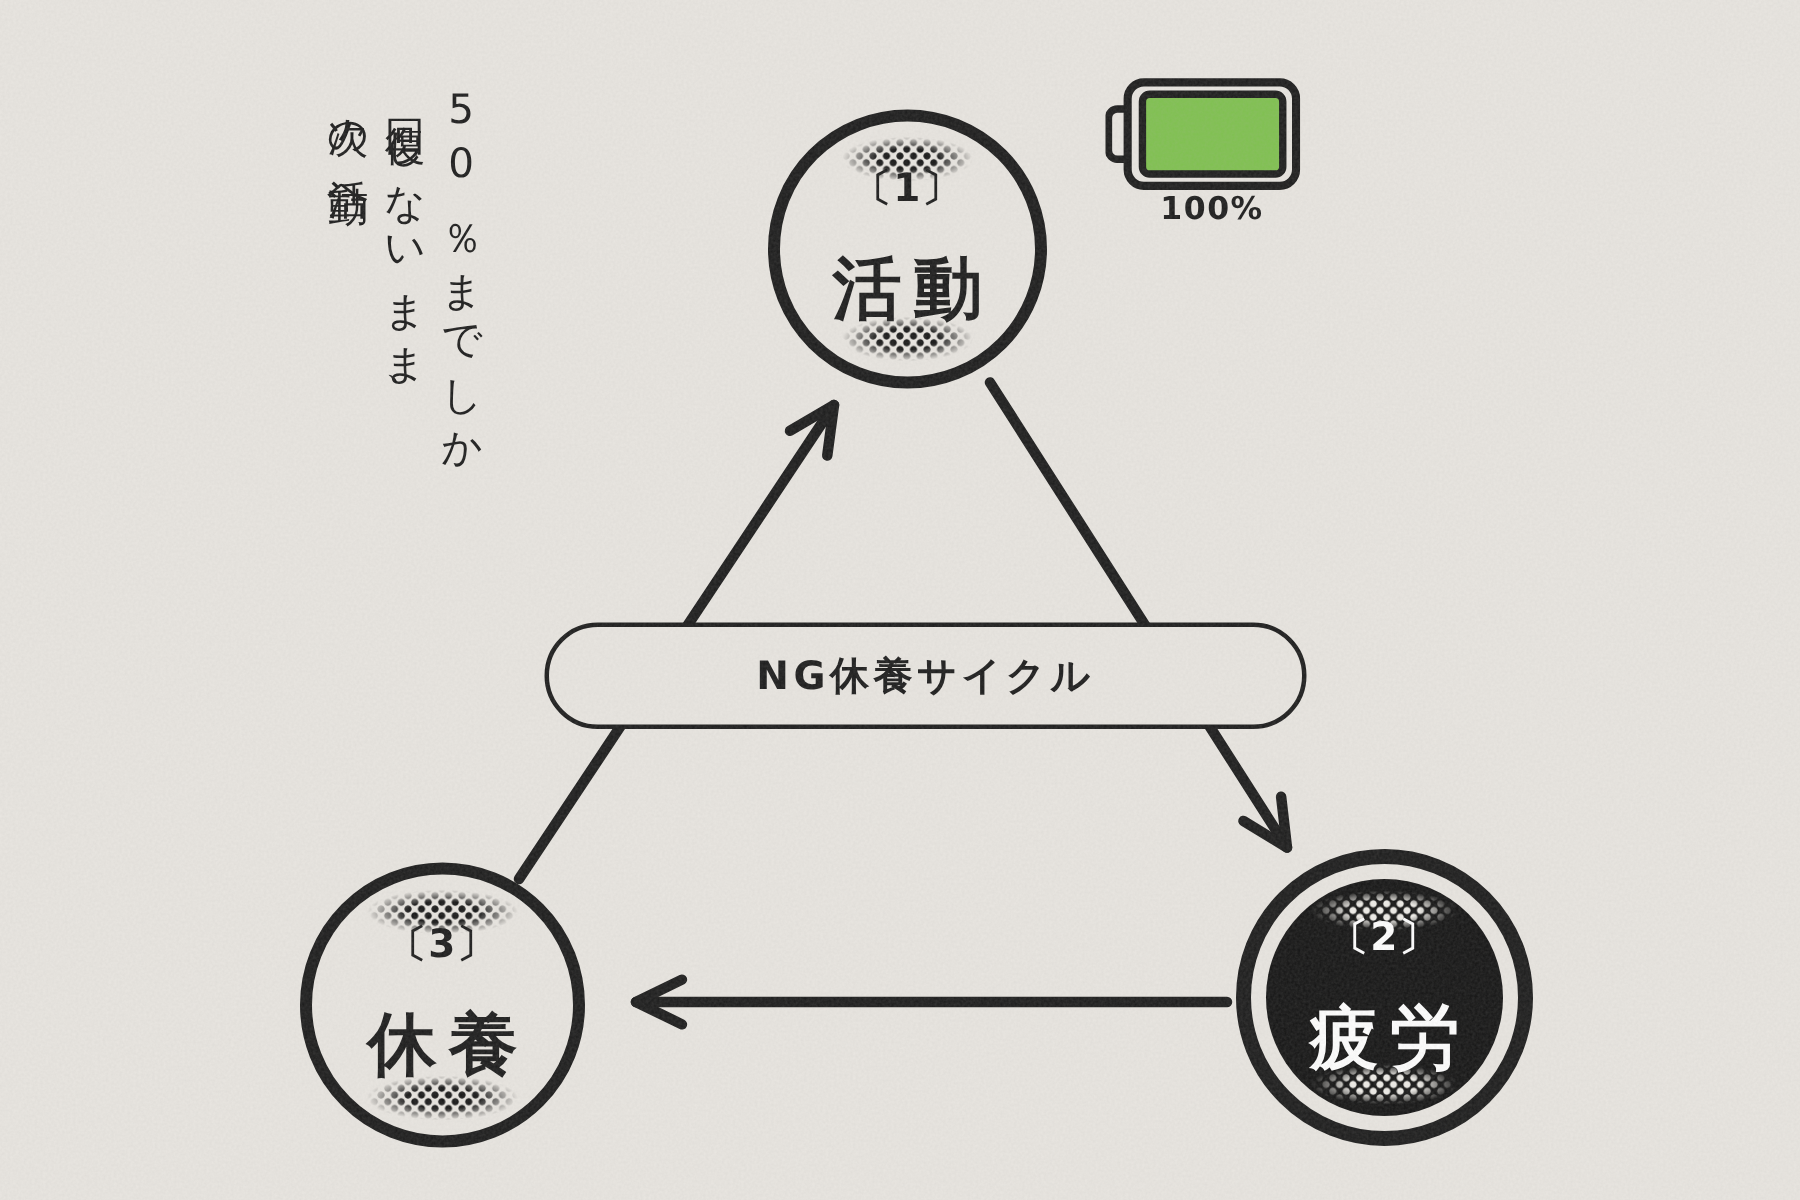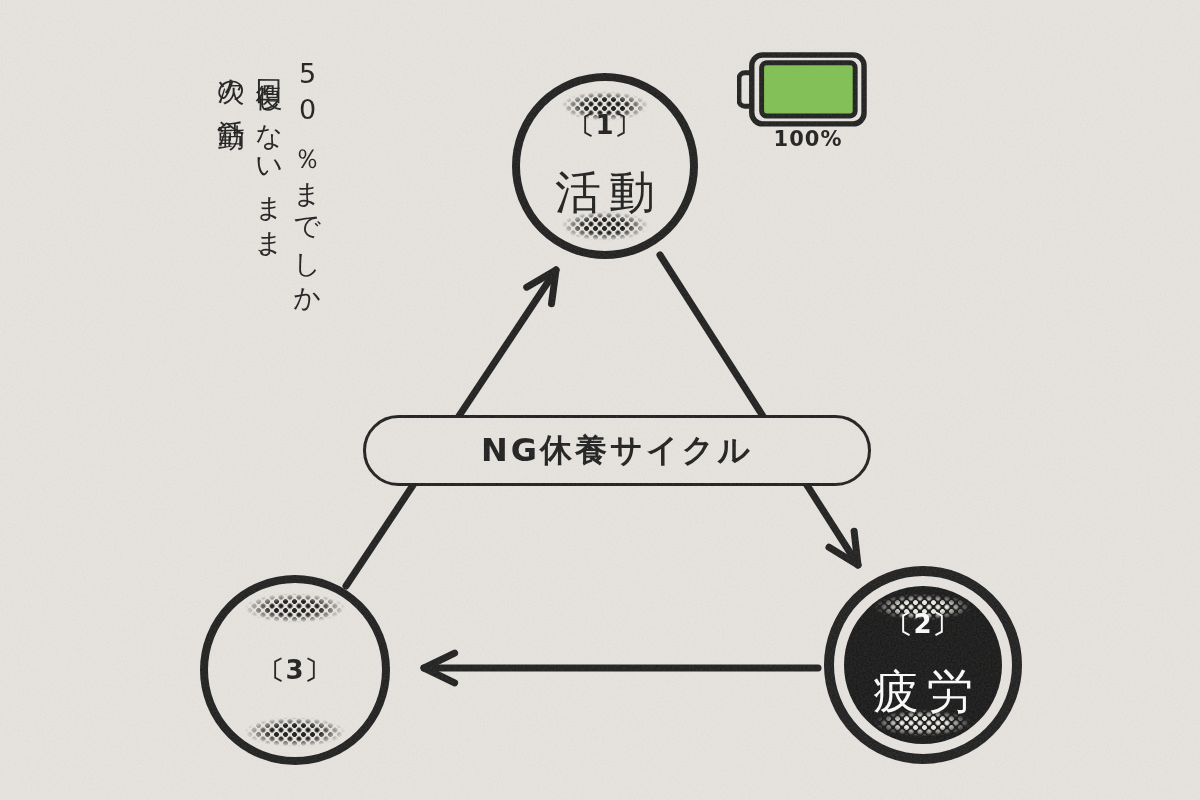--- a/index.html
+++ b/index.html
@@ -15,21 +15,21 @@
   
   .arrows{ position:absolute; left:0; top:0; z-index:1; }
 
   
   .pill{
     position:absolute; left:363px; top:415px; width:508px; height:71px;
     box-sizing:border-box; background:var(--paper);
     border:3px solid var(--ink); border-radius:37px;
     display:flex; align-items:center; justify-content:center; z-index:2;
   }
-  .pill span{ font-size:32px; font-weight:700; letter-spacing:3px; }
+  .pill span{ font-size:26px; font-weight:700; letter-spacing:3px; }
 
   
   .note{
     position:absolute; left:212px; top:58px; height:272px; z-index:2;
     writing-mode:vertical-rl; text-orientation:upright;
     white-space:pre-line; font-size:27px; line-height:38px;
     letter-spacing:5px; font-weight:500; color:var(--ink);
   }
 
   
@@ -41,21 +41,21 @@
   .node-activity{ left:512px; top:73px;  width:186px; height:186px; }
   .node-rest    { left:200px; top:575px; width:190px; height:190px; }
   .node-fatigue { left:824px; top:566px; width:198px; height:198px; border-width:10px; }
   .disc{
     position:absolute; left:50%; top:50%; transform:translate(-50%,-50%);
     width:158px; height:158px; border-radius:50%; background:#141414;
     display:flex; align-items:center; justify-content:center;
   }
   .node-text{ position:relative; text-align:center; z-index:2; }
   .node-number{ font-size:26px; font-weight:600; letter-spacing:1px; }
-  .node-label{ font-size:46px; font-weight:400; letter-spacing:8px; padding-left:8px; margin-top:19px; }
+  .node-label{ font-size:46px; font-weight:700; letter-spacing:8px; padding-left:8px; margin-top:19px; }
   .node-fatigue .node-text{ color:#ffffff; }
 
   
   .halftone{
     position:absolute; left:50%; transform:translateX(-50%);
     width:118px; height:40px; border-radius:50%; z-index:1;
     background-image:
       radial-gradient(circle, #161616 2.1px, transparent 2.6px),
       radial-gradient(circle, #161616 2.1px, transparent 2.6px);
     background-size:9px 9px; background-position:0 0, 4.5px 4.5px;
@@ -131,20 +131,21 @@
         <div class="node-label">疲労</div>
       </div>
     </div>
   </div>
 
   <div class="node node-rest">
     <div class="halftone ht-top"></div>
     <div class="halftone ht-bottom"></div>
     <div class="node-text">
       <div class="node-number">〔3〕</div>
+      <div class="node-label">休養</div>
     </div>
   </div>
 
   <div class="battery battery-full">
     <svg viewBox="0 0 132 76">
       <rect x="2" y="21" width="18" height="34" rx="6" fill="none" stroke="#1b1b1b" stroke-width="5"></rect>
       <rect x="15" y="3" width="114" height="70" rx="11" fill="#e9e6e1" stroke="#1b1b1b" stroke-width="5.5"></rect>
       <rect x="25" y="11" width="95" height="54" rx="5" fill="#7fc14f" stroke="#1b1b1b" stroke-width="5"></rect>
     </svg>
     <div class="battery-label">100%</div>

